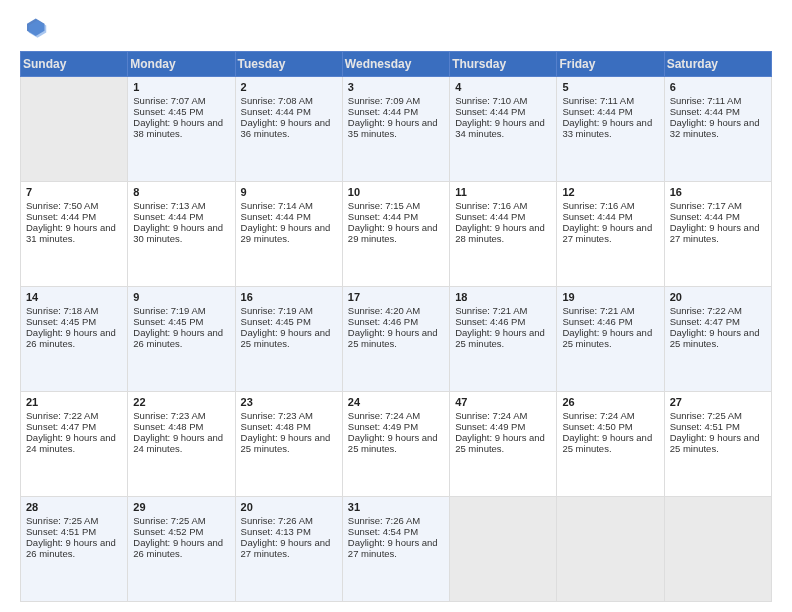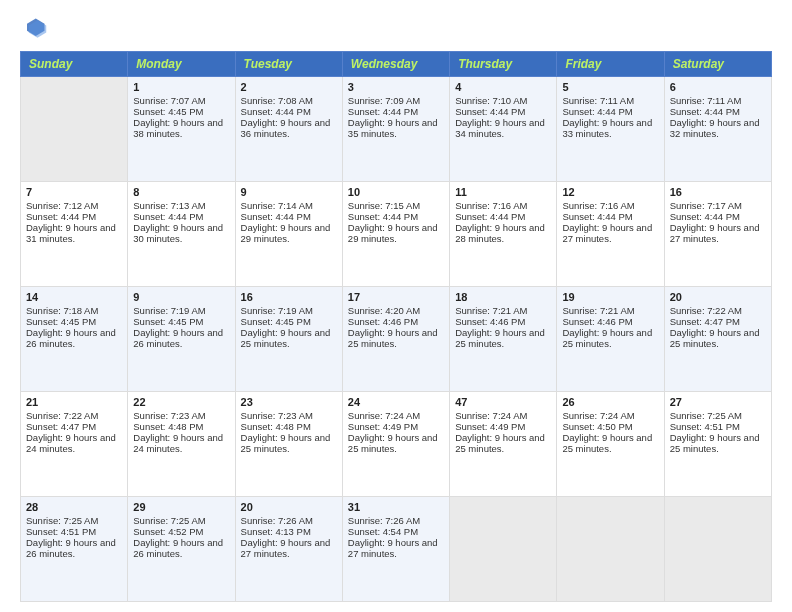--- a/index.html
+++ b/index.html
@@ -56,26 +56,25 @@
     }
     .calendar {
       flex: 1;
       border: 1px solid #ccc;
       border-collapse: collapse;
       width: 100%;
       table-layout: fixed;
     }
     .calendar th {
       background: #3a6ebf;
-      color: #bef264;
+      color: #e5e5e5;
       text-align: left;
-      padding: 5px 8px;
+      padding: 5px 2px;
       font-size: 12px;
       border: 1px solid #5580cc;
-      font-style: italic;
     }
     .calendar td {
       vertical-align: top;
       padding: 4px 5px;
       border: 1px solid #ddd;
       font-size: 9.5px;
       color: #333;
       background: #fff;
     }
     .calendar td.empty {
@@ -132,21 +131,21 @@
     <tr class="row-shaded">
           <td class="empty"></td>
           <td><span class="day-num">1</span><span>Sunrise: 7:07 AM</span><br><span>Sunset: 4:45 PM</span><br><span>Daylight: 9 hours and 38 minutes.</span></td>
           <td><span class="day-num">2</span><span>Sunrise: 7:08 AM</span><br><span>Sunset: 4:44 PM</span><br><span>Daylight: 9 hours and 36 minutes.</span></td>
           <td><span class="day-num">3</span><span>Sunrise: 7:09 AM</span><br><span>Sunset: 4:44 PM</span><br><span>Daylight: 9 hours and 35 minutes.</span></td>
           <td><span class="day-num">4</span><span>Sunrise: 7:10 AM</span><br><span>Sunset: 4:44 PM</span><br><span>Daylight: 9 hours and 34 minutes.</span></td>
           <td><span class="day-num">5</span><span>Sunrise: 7:11 AM</span><br><span>Sunset: 4:44 PM</span><br><span>Daylight: 9 hours and 33 minutes.</span></td>
           <td><span class="day-num">6</span><span>Sunrise: 7:11 AM</span><br><span>Sunset: 4:44 PM</span><br><span>Daylight: 9 hours and 32 minutes.</span></td>
         </tr>
         <tr>
-          <td><span class="day-num">7</span><span>Sunrise: 7:12 AM</span><br><span>Sunset: 4:44 PM</span><br><span>Daylight: 9 hours and 31 minutes.</span></td>
+          <td><span class="day-num">7</span><span>Sunrise: 7:50 AM</span><br><span>Sunset: 4:44 PM</span><br><span>Daylight: 9 hours and 31 minutes.</span></td>
           <td><span class="day-num">8</span><span>Sunrise: 7:13 AM</span><br><span>Sunset: 4:44 PM</span><br><span>Daylight: 9 hours and 30 minutes.</span></td>
           <td><span class="day-num">9</span><span>Sunrise: 7:14 AM</span><br><span>Sunset: 4:44 PM</span><br><span>Daylight: 9 hours and 29 minutes.</span></td>
           <td><span class="day-num">10</span><span>Sunrise: 7:15 AM</span><br><span>Sunset: 4:44 PM</span><br><span>Daylight: 9 hours and 29 minutes.</span></td>
           <td><span class="day-num">11</span><span>Sunrise: 7:16 AM</span><br><span>Sunset: 4:44 PM</span><br><span>Daylight: 9 hours and 28 minutes.</span></td>
           <td><span class="day-num">12</span><span>Sunrise: 7:16 AM</span><br><span>Sunset: 4:44 PM</span><br><span>Daylight: 9 hours and 27 minutes.</span></td>
           <td><span class="day-num">16</span><span>Sunrise: 7:17 AM</span><br><span>Sunset: 4:44 PM</span><br><span>Daylight: 9 hours and 27 minutes.</span></td>
         </tr>
         <tr class="row-shaded">
           <td><span class="day-num">14</span><span>Sunrise: 7:18 AM</span><br><span>Sunset: 4:45 PM</span><br><span>Daylight: 9 hours and 26 minutes.</span></td>
           <td><span class="day-num">9</span><span>Sunrise: 7:19 AM</span><br><span>Sunset: 4:45 PM</span><br><span>Daylight: 9 hours and 26 minutes.</span></td>

